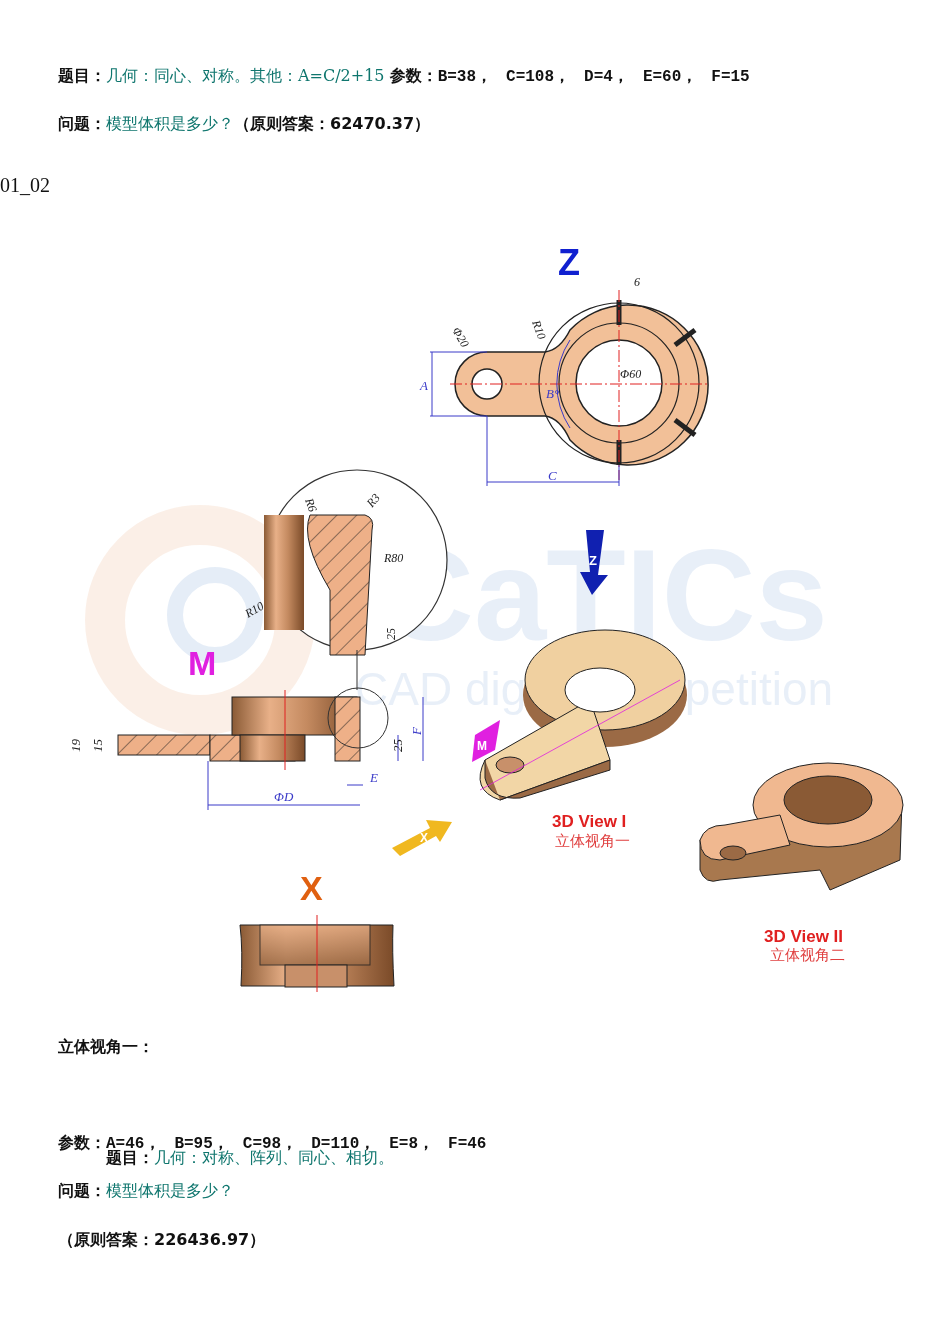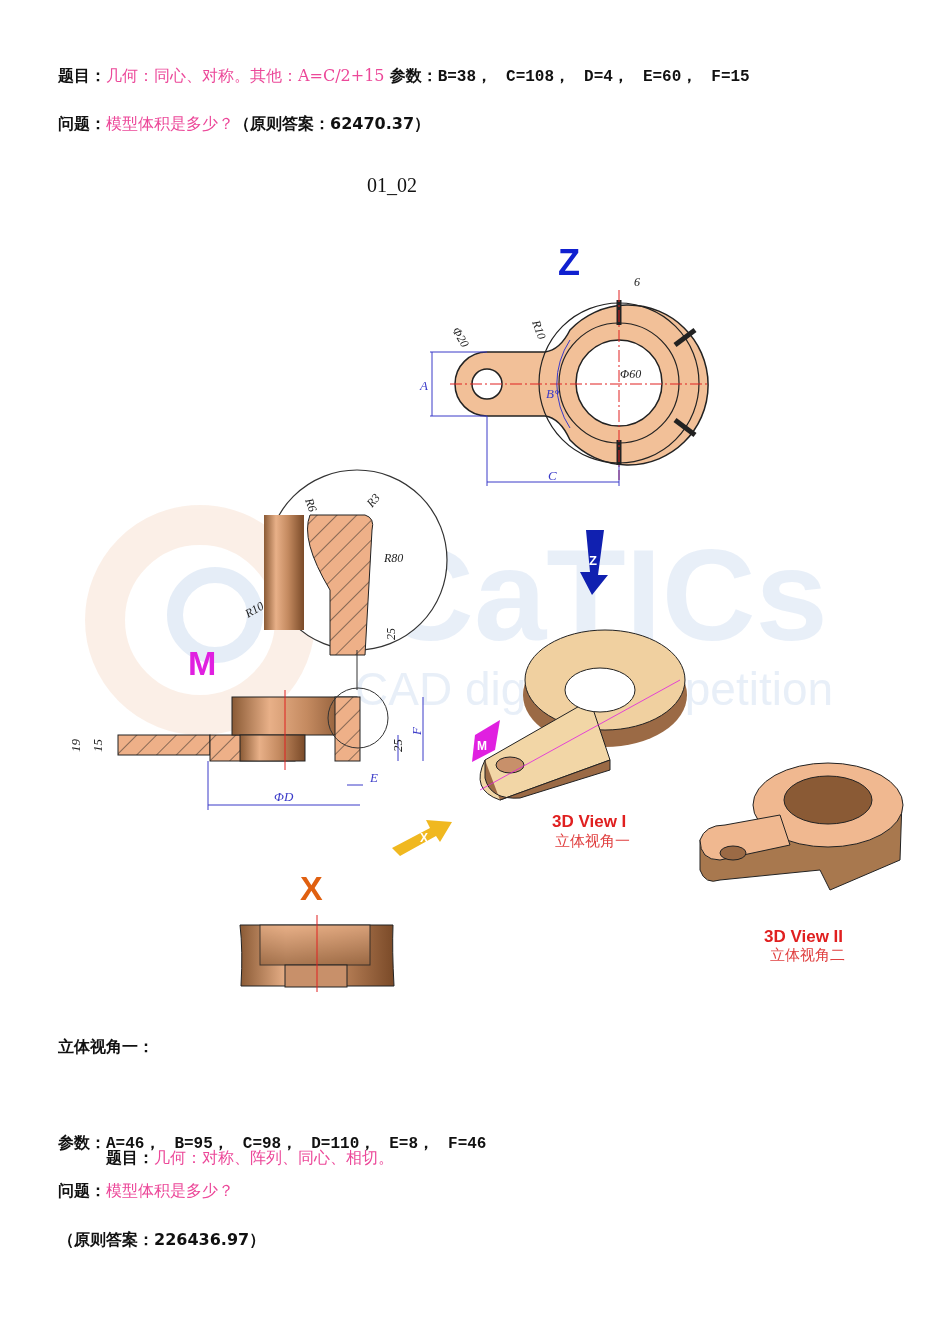--- a/index.html
+++ b/index.html
@@ -1,22 +1,22 @@
 <!DOCTYPE html>
 <html><head>
 <meta charset="utf-8">
 <style>
   html, body { margin:0; padding:0; background:#ffffff; }
   body { width:950px; height:1344px; position:relative; overflow:hidden;
          font-family:"DejaVu Serif","Liberation Serif",serif; color:#111; }
   .line { position:absolute; left:58px; font-size:16px; white-space:nowrap; line-height:20px; }
   .b { font-weight:bold; font-family:"DejaVu Sans","Liberation Sans",sans-serif; }
-  .r { font-weight:normal; font-family:"DejaVu Serif","Liberation Serif",serif; color:#ec4899; }
+  .r { font-weight:normal; font-family:"DejaVu Serif","Liberation Serif",serif; color:#0f766e; }
   .mono { font-family:"Liberation Mono","DejaVu Sans Mono",monospace; font-weight:bold;text-align:right; }
-  .caption { position:absolute; left:0; width:784px; top:174px; text-align:center;
+  .caption { position:absolute; left:0; width:784px; top:174px; 
              font-family:"Liberation Serif","DejaVu Serif",serif; font-size:20px; }
   .figure { position:absolute; left:50px; top:225px; width:870px; height:790px; }
   .figure svg { width:100%; height:100%; }
   .sp { display:inline-block; width:14px; }
 </style>
 </head>
 <body>
 
 <div class="line" style="top:66px;">
   <span class="b">题目：</span><span class="r">几何：同心、对称。其他：A=C/2+15</span>

